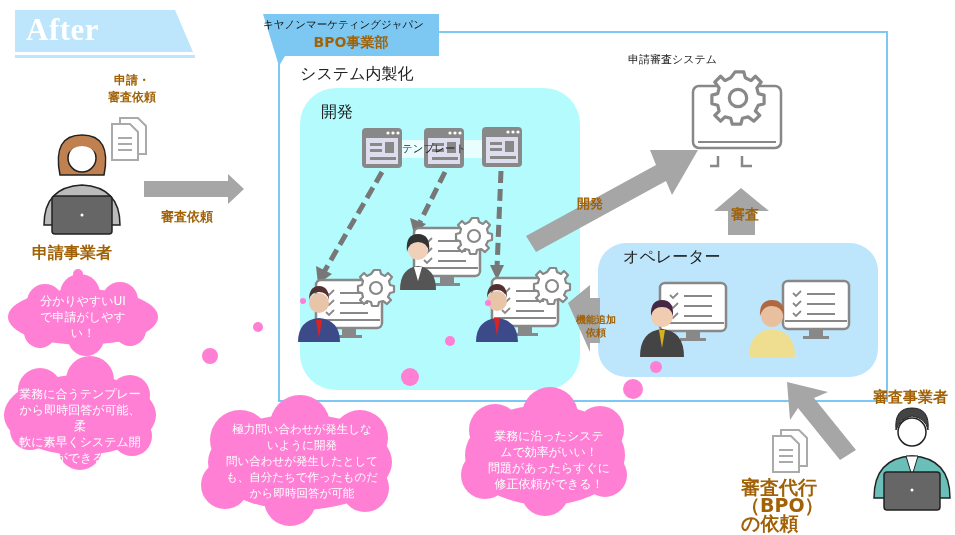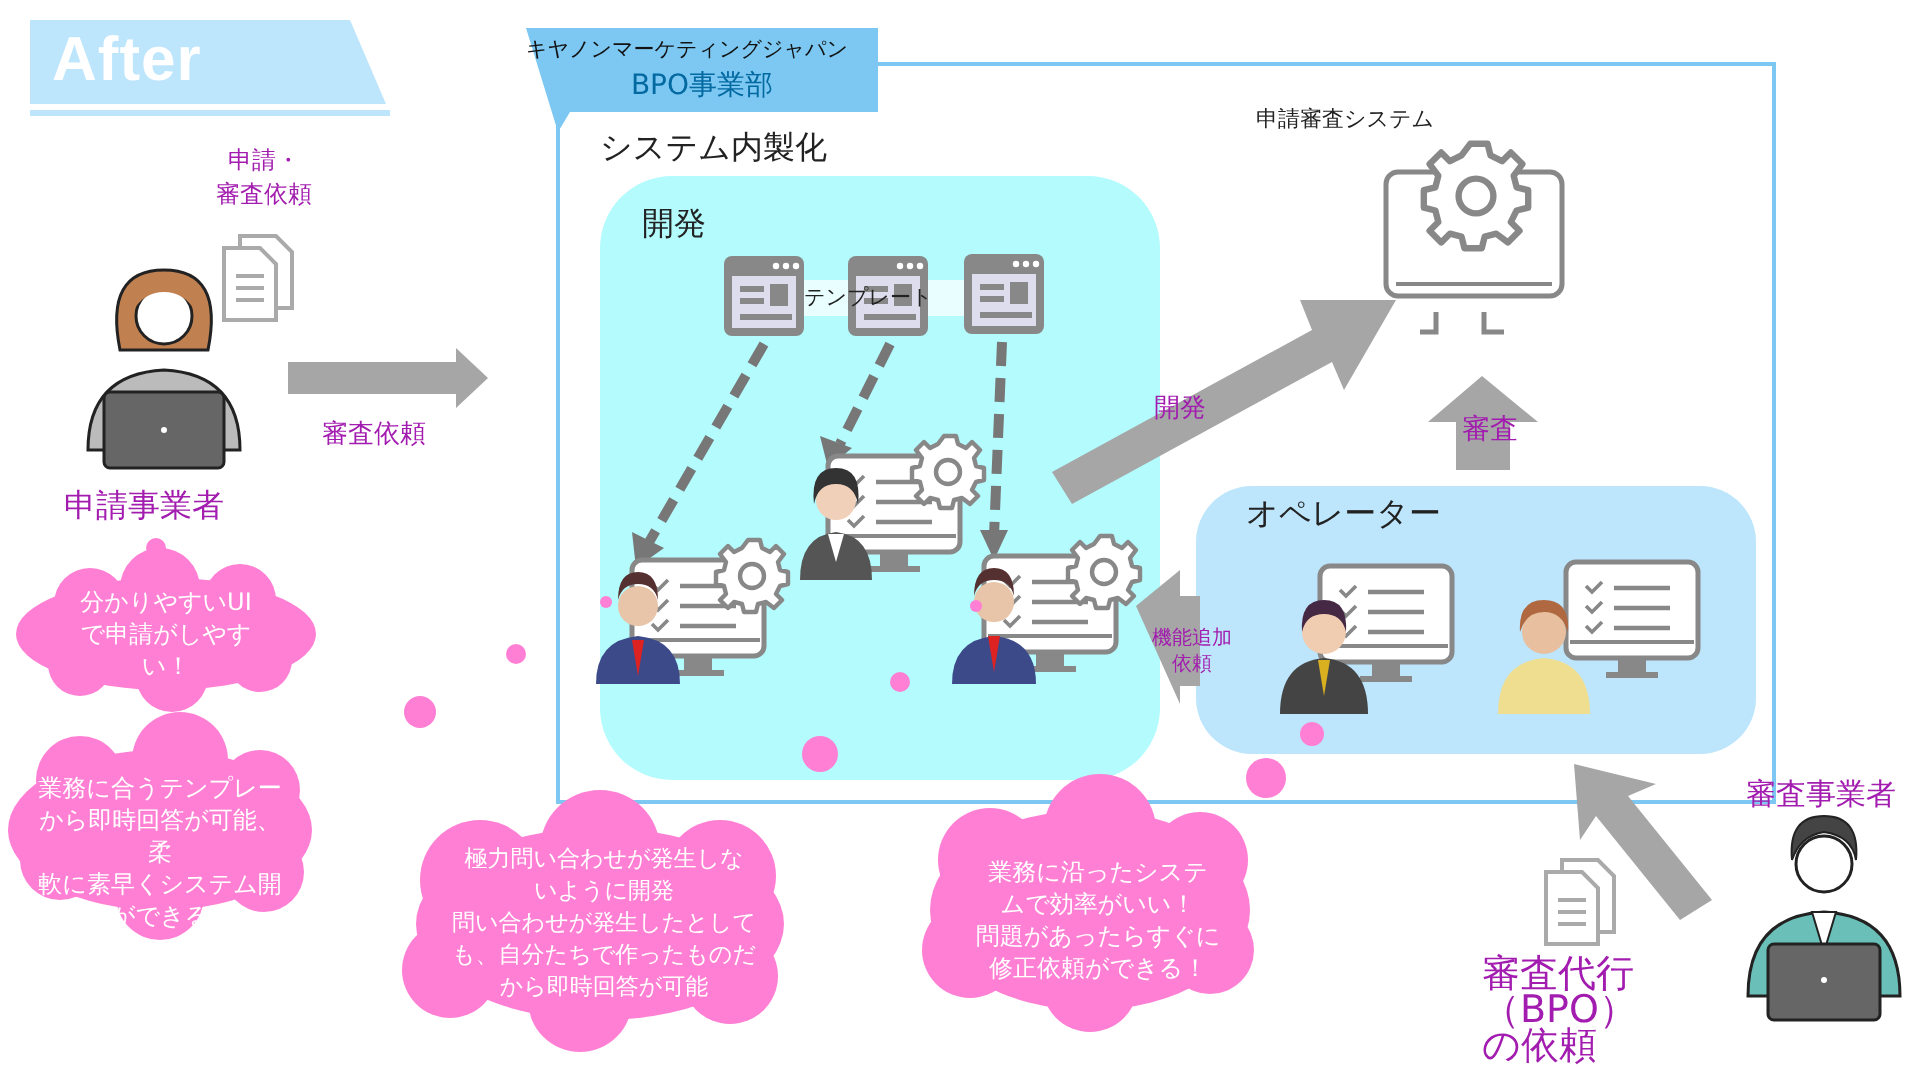--- a/index.html
+++ b/index.html
@@ -1,27 +1,27 @@
 <!DOCTYPE html>
 <html><head>
 <meta charset="utf-8">
 <style>
   *{box-sizing:border-box;margin:0;padding:0}
   html,body{width:955px;height:535px;background:#fff;overflow:hidden}
   body{position:relative;font-family:"DejaVu Sans","Liberation Sans",sans-serif;color:#111}
   .abs{position:absolute}
-  .after-text{left:26px;top:12px;font-family:Liberation Sans, sans-serif;font-weight:700;font-size:31px;color:#fff;letter-spacing:0.5px}
+  .after-text{left:26px;top:12px;font-family:Liberation Serif, serif;font-weight:700;font-size:31px;color:#fff;letter-spacing:0.5px}
   .bpo-tab-line1{left:263px;top:18px;width:176px;text-align:left;font-size:10.5px;color:#111}
-  .bpo-tab-line2{left:263px;top:34px;width:176px;text-align:center;font-size:14px;font-weight:400;color:#0369a1}
+  .bpo-tab-line2{left:263px;top:34px;width:176px;text-align:center;font-size:14px;font-weight:700;color:#a16207}
   .inhouse-label{left:300px;top:64px;font-size:16px;color:#222}
   .dev-label{left:321px;top:102px;font-size:16px;color:#222}
   .op-label{left:623px;top:247px;font-size:16px;color:#222}
   .template-label{left:402px;top:142px;font-size:10.5px;color:#222}
   .sys-label{left:628px;top:52px;font-size:11px;color:#222}
-  .bold-lbl{font-weight:400;color:#a21caf}
+  .bold-lbl{font-weight:700;color:#a16207}
   .cloud-text{color:#fff;text-align:center;font-size:12px;line-height:16px}
   svg{overflow:visible}
 </style>
 </head>
 <body>
 
 <svg class="abs" style="left:0;top:0" width="955" height="535">
   <defs>
     <g id="gear">
       <path d="M-3,-14 L3,-14 L4,-10 L8,-8 L11,-11 L15,-7 L12,-3 L13,1 L17,2 L17,8 L13,9 L11,13 L14,16 L10,20 L6,17 L2,18 L1,22 L-5,22 L-6,18 L-10,17 L-13,20 L-17,16 L-14,13 L-15,9 L-19,8 L-19,2 L-15,1 L-14,-3 L-17,-7 L-13,-11 L-10,-8 L-6,-10 Z" transform="translate(1,-4)" fill="#fff" stroke="#888" stroke-width="2.2" stroke-linejoin="round"></path>

